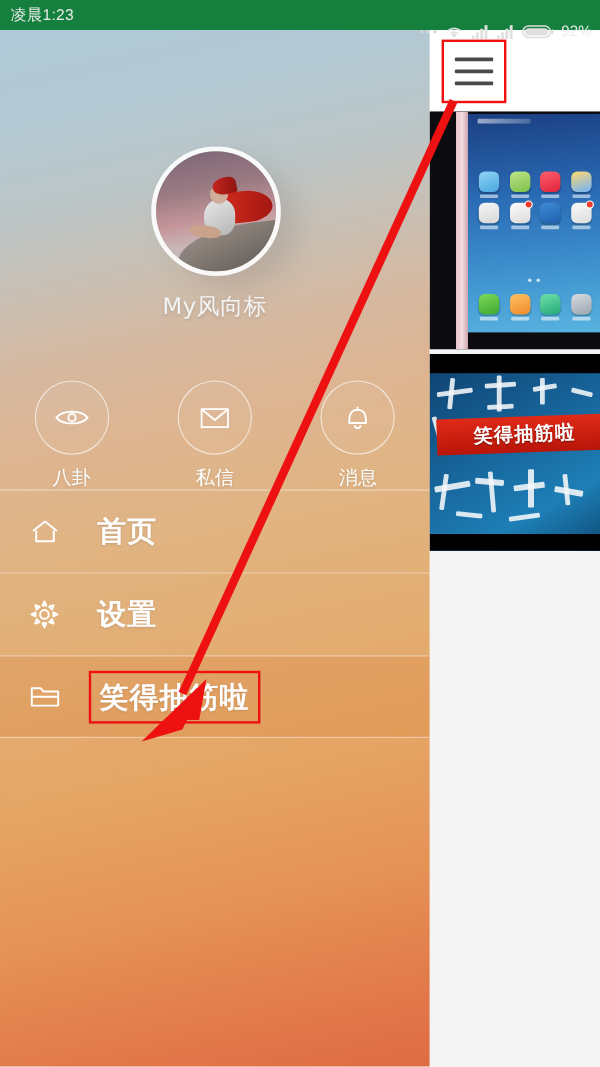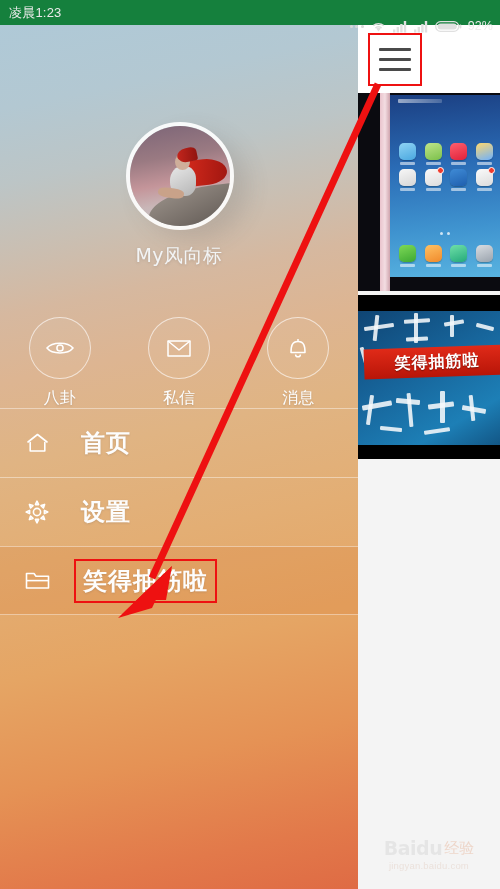--- a/index.html
+++ b/index.html
@@ -271,27 +271,20 @@
             <i class="vstroke" style="left:66px; top:118px; width:26px; height:4px; transform:rotate(-8deg)"></i>
           </div>
           <div class="vid-banner">
             <span>笑得抽筋啦</span>
           </div>
           <div class="vid-bar-b"></div>
         </div>
       </div>
     </div>
 
-    <div class="watermark">
-      <div class="wm-row">
-        <span class="wm-bai">Baidu</span>
-        <span class="wm-cn">经验</span>
-      </div>
-      <div class="wm-url">jingyan.baidu.com</div>
-    </div>
   </div>
 
   <div class="drawer">
 
     <div class="profile">
       <div class="avatar">
         <div class="av-sky"></div>
         <div class="av-rock"></div>
         <div class="av-cape"></div>
         <div class="av-body"></div>

